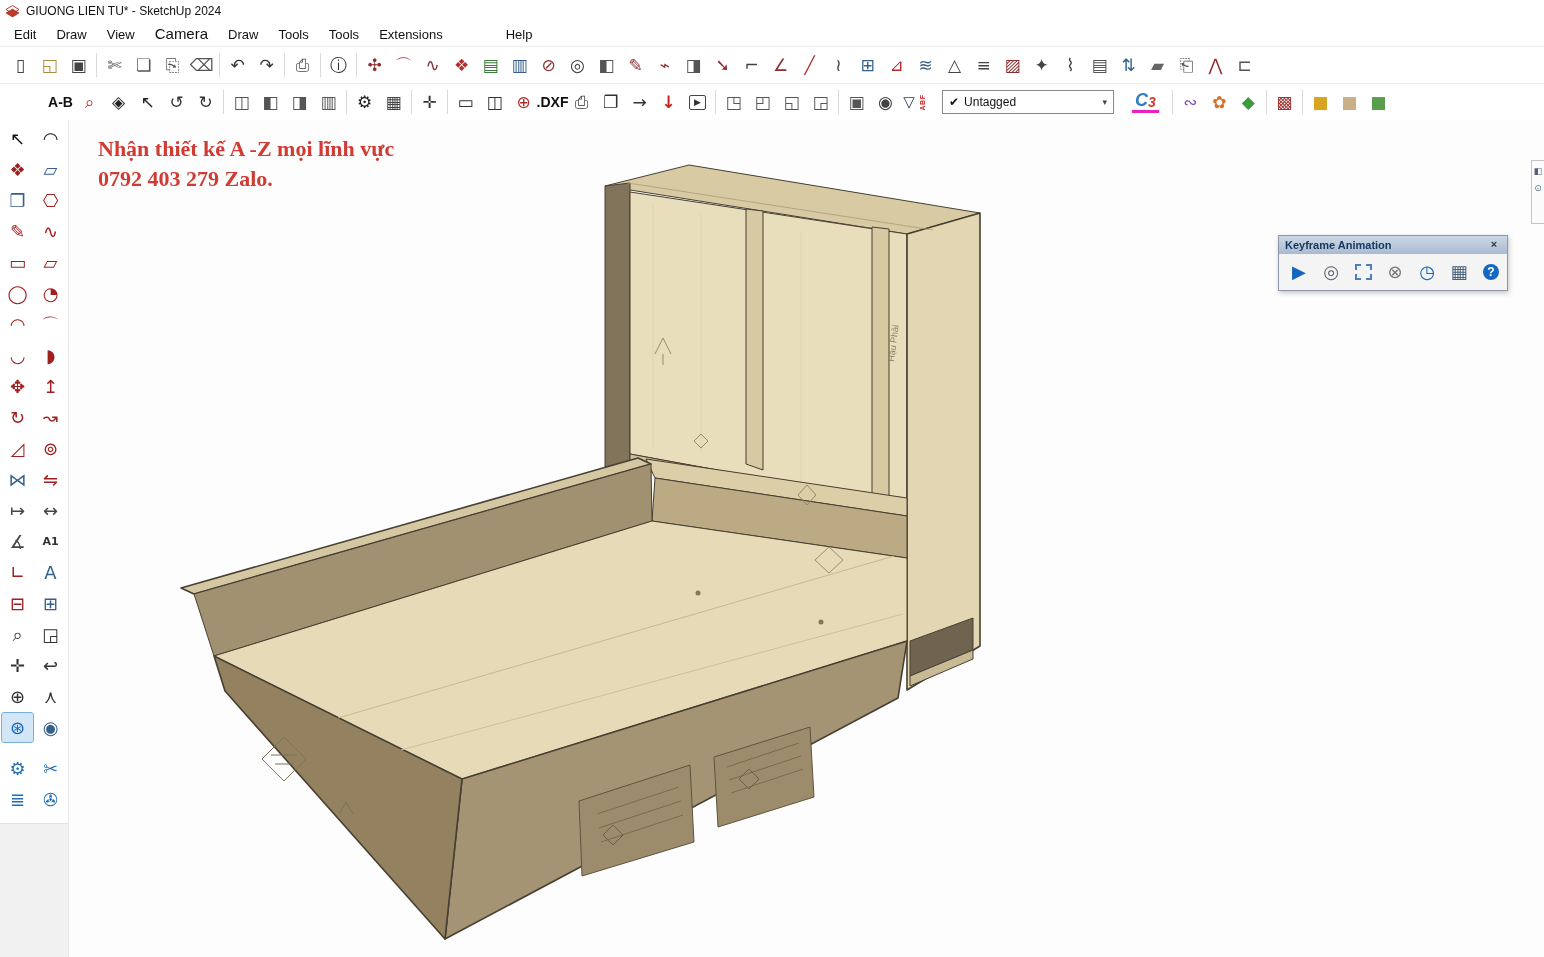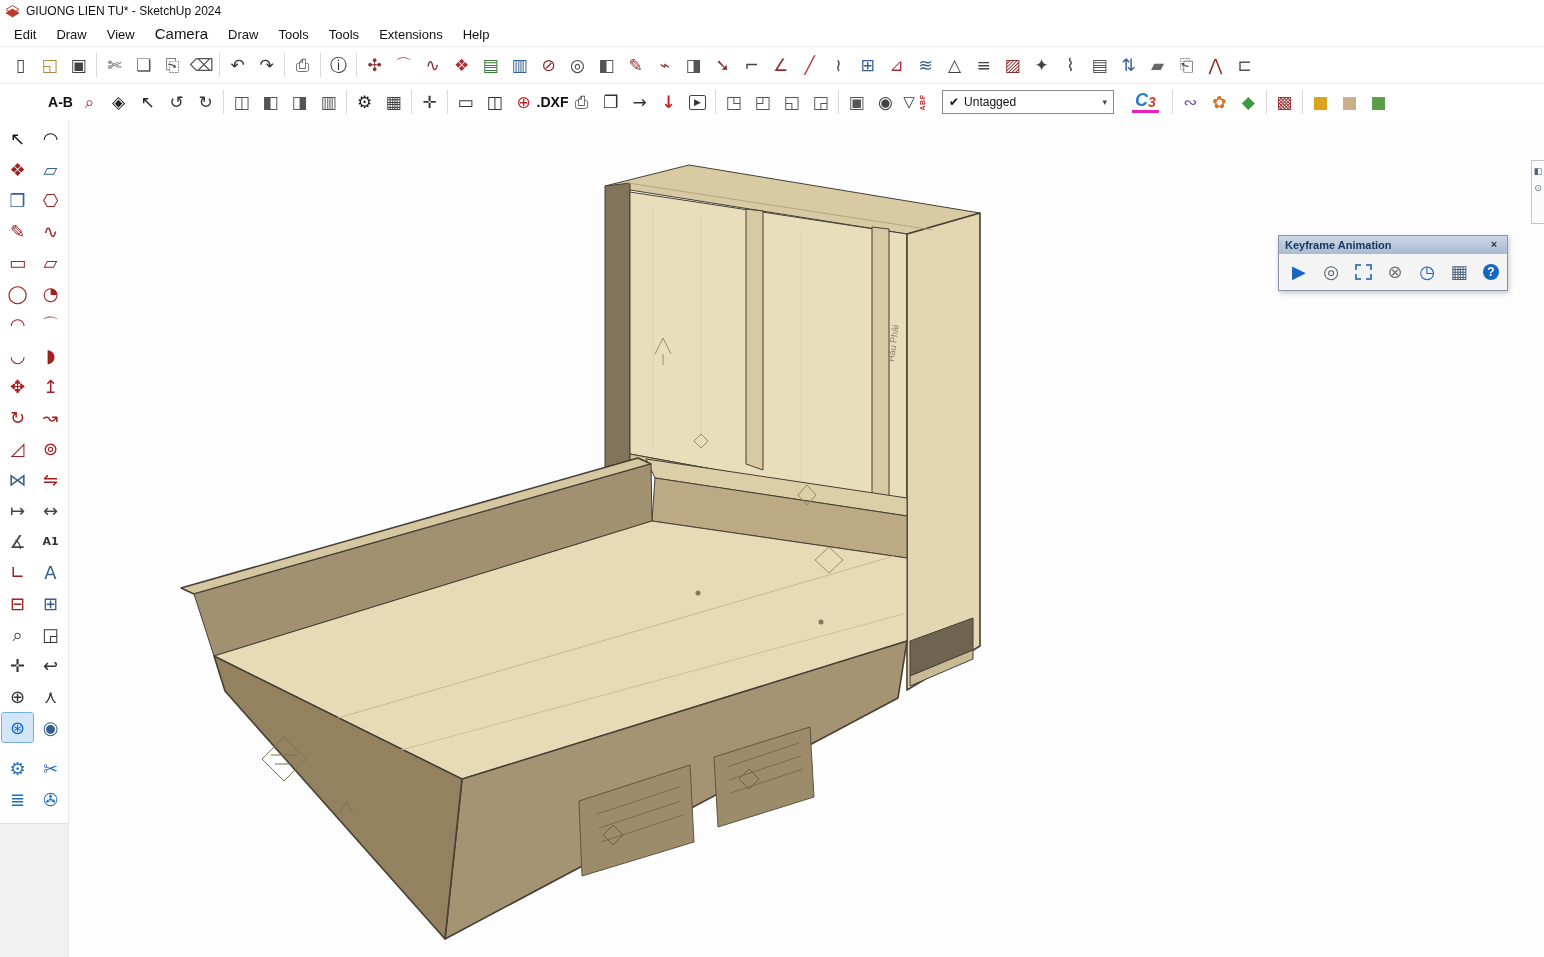--- a/index.html
+++ b/index.html
@@ -90,21 +90,21 @@
 <div class="menubar">
 
 <div class="menu-item"><span class="glyph mlabel" style="font-family:'Liberation Sans',sans-serif;font-size:13px;color:#111;">Edit</span></div>
     <div class="menu-item"><span class="glyph mlabel" style="font-family:'Liberation Sans',sans-serif;font-size:13px;color:#111;">Draw</span></div>
     <div class="menu-item"><span class="glyph mlabel" style="font-family:'Liberation Sans',sans-serif;font-size:13px;color:#111;">View</span></div>
     <div class="menu-item"><span class="glyph mlabel" style="font-family:'Liberation Sans',sans-serif;font-size:15px;color:#111;">Camera</span></div>
     <div class="menu-item"><span class="glyph mlabel" style="font-family:'Liberation Sans',sans-serif;font-size:13px;color:#111;">Draw</span></div>
     <div class="menu-item"><span class="glyph mlabel" style="font-family:'Liberation Sans',sans-serif;font-size:13px;color:#111;margin-top:32px;">Tools</span></div>
     <div class="menu-item"><span class="glyph mlabel" style="font-family:'Liberation Sans',sans-serif;font-size:13px;color:#111;">Tools</span></div>
     <div class="menu-item"><span class="glyph mlabel" style="font-family:'Liberation Sans',sans-serif;font-size:13px;color:#111;">Extensions</span></div>
-    <div class="menu-item"><span class="glyph mlabel" style="font-family:'Liberation Sans',sans-serif;font-size:13px;color:#111;">Help</span></div>
+    <div class="menu-item"><span class="glyph mlabel" style="font-family:'Liberation Sans',sans-serif;font-size:13px;color:#111;margin-left:43px;">Help</span></div>
   </div>
 
 <div class="toolbar">
 
 <div class="tbi">
       <span class="glyph" style="color: rgb(68, 68, 68);">▯</span>
     </div>
     <div class="tbi">
       <span class="glyph" style="color: rgb(176, 138, 62);">◱</span>
     </div>
@@ -470,20 +470,24 @@
         </div>
         <div class="tbi">
           <span class="glyph" style="color: rgb(31, 111, 181);">✇</span>
         </div>
       </div>
     <div class="left-fill"></div>
   </div>
 
   <div class="canvas">
 
+    <div class="watermark">
+      <div>Nhận thiết kế A -Z mọi lĩnh vực</div>
+      <div>0792 403 279 Zalo.</div>
+    </div>
 
     <svg class="model-svg" width="1476" height="839" viewBox="68 118 1476 839">
       <g stroke="#463f33" stroke-width="1" stroke-linejoin="round">
 
         <polygon points="604,184 688,163 979,211 906,232" fill="#d8caa2"></polygon>
         <polygon points="604,184 629,181 629,459 604,465" fill="#81745a"></polygon>
         <polygon points="629,190 906,232 906,503 629,452" fill="#e9debc"></polygon>
         <line x1="652" y1="203" x2="652" y2="447" stroke="#dcd0aa" stroke-width="0.8"></line>
         <line x1="700" y1="212" x2="700" y2="450" stroke="#dcd0aa" stroke-width="0.8"></line>
         <line x1="800" y1="230" x2="800" y2="480" stroke="#dcd0aa" stroke-width="0.8"></line>

